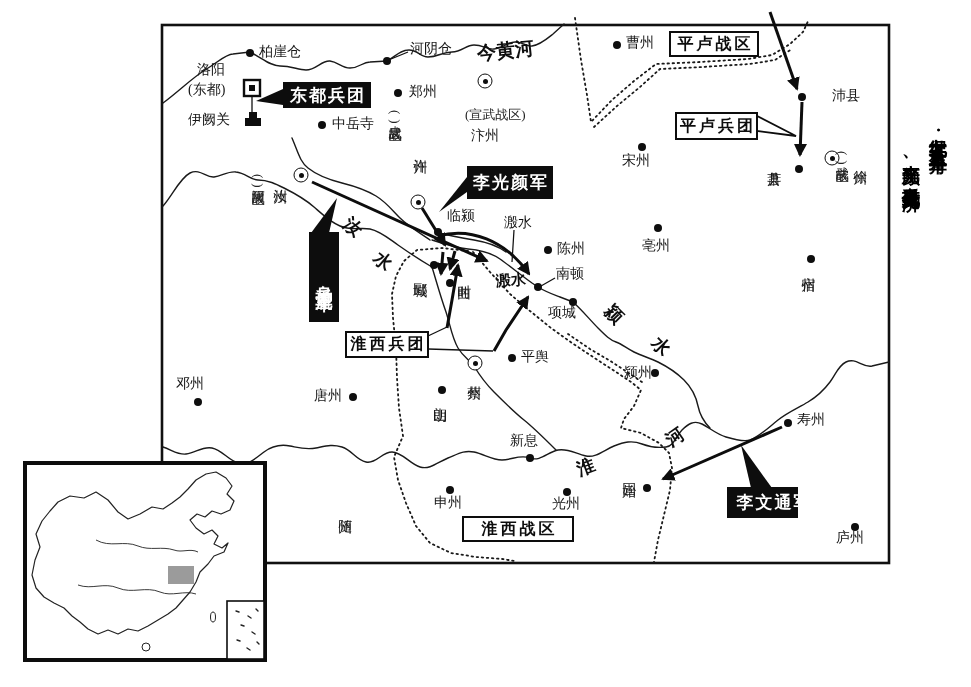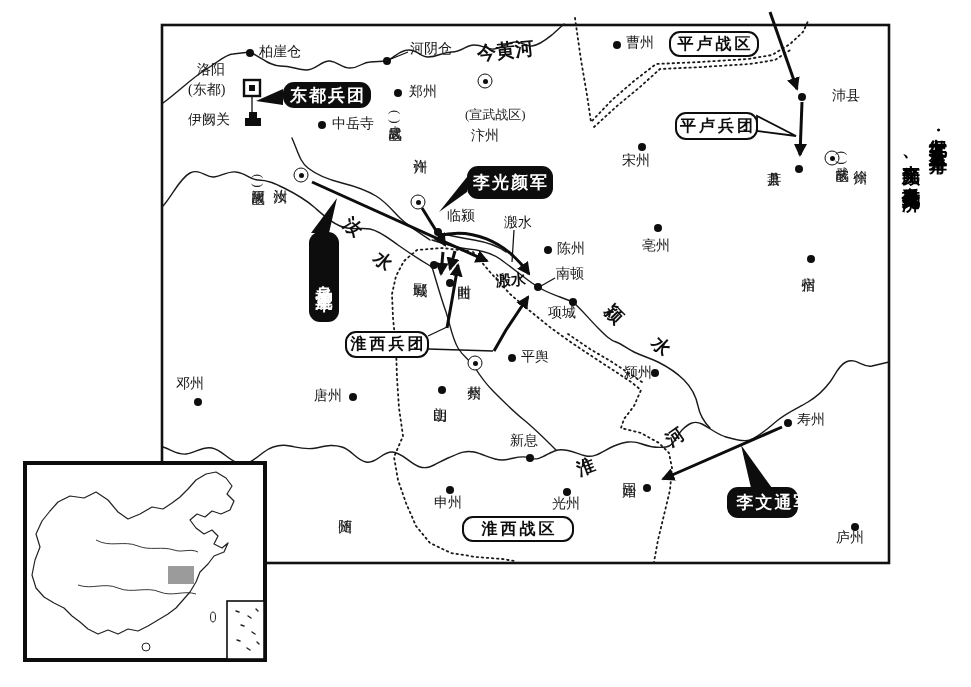--- a/index.html
+++ b/index.html
@@ -9,21 +9,21 @@
   .city-label{position:absolute;font-size:14px;line-height:1.06;white-space:nowrap;color:#161616;}
   .city-label.v{writing-mode:vertical-rl;text-orientation:mixed;letter-spacing:1px;}
   .city-label.sub{font-size:13px;color:#222;}
   .dot{position:absolute;width:8px;height:8px;background:#0e0e0e;border-radius:50%;
        transform:translate(-50%,-50%);}
   .ring{position:absolute;width:13px;height:13px;border:1.7px solid #0e0e0e;border-radius:50%;
         background:#fff;transform:translate(-50%,-50%);}
   .ring::after{content:"";position:absolute;left:50%;top:50%;width:5px;height:5px;background:#0e0e0e;
         border-radius:50%;transform:translate(-50%,-50%);}
   .box{position:absolute;display:flex;align-items:center;justify-content:center;
-       font-weight:bold;white-space:nowrap;box-sizing:border-box;border-radius:11px;}
+       font-weight:bold;white-space:nowrap;box-sizing:border-box;}
   .box.black{background:#0d0d0d;color:#fff;font-size:17px;letter-spacing:2px;padding-left:2px;}
   .box.white{background:#fff;color:#0d0d0d;border:2px solid #0d0d0d;font-size:16px;letter-spacing:3px;padding-left:3px;}
   .box.v{writing-mode:vertical-rl;letter-spacing:4px;padding-left:0;padding-top:4px;}
   .river-label{position:absolute;font-weight:bold;white-space:nowrap;color:#0e0e0e;transform-origin:center;}
   .title-col{position:absolute;writing-mode:vertical-rl;text-orientation:mixed;font-weight:bold;
        font-size:18px;letter-spacing:1px;color:#000;}
 </style>
 </head>
 <body>
 

